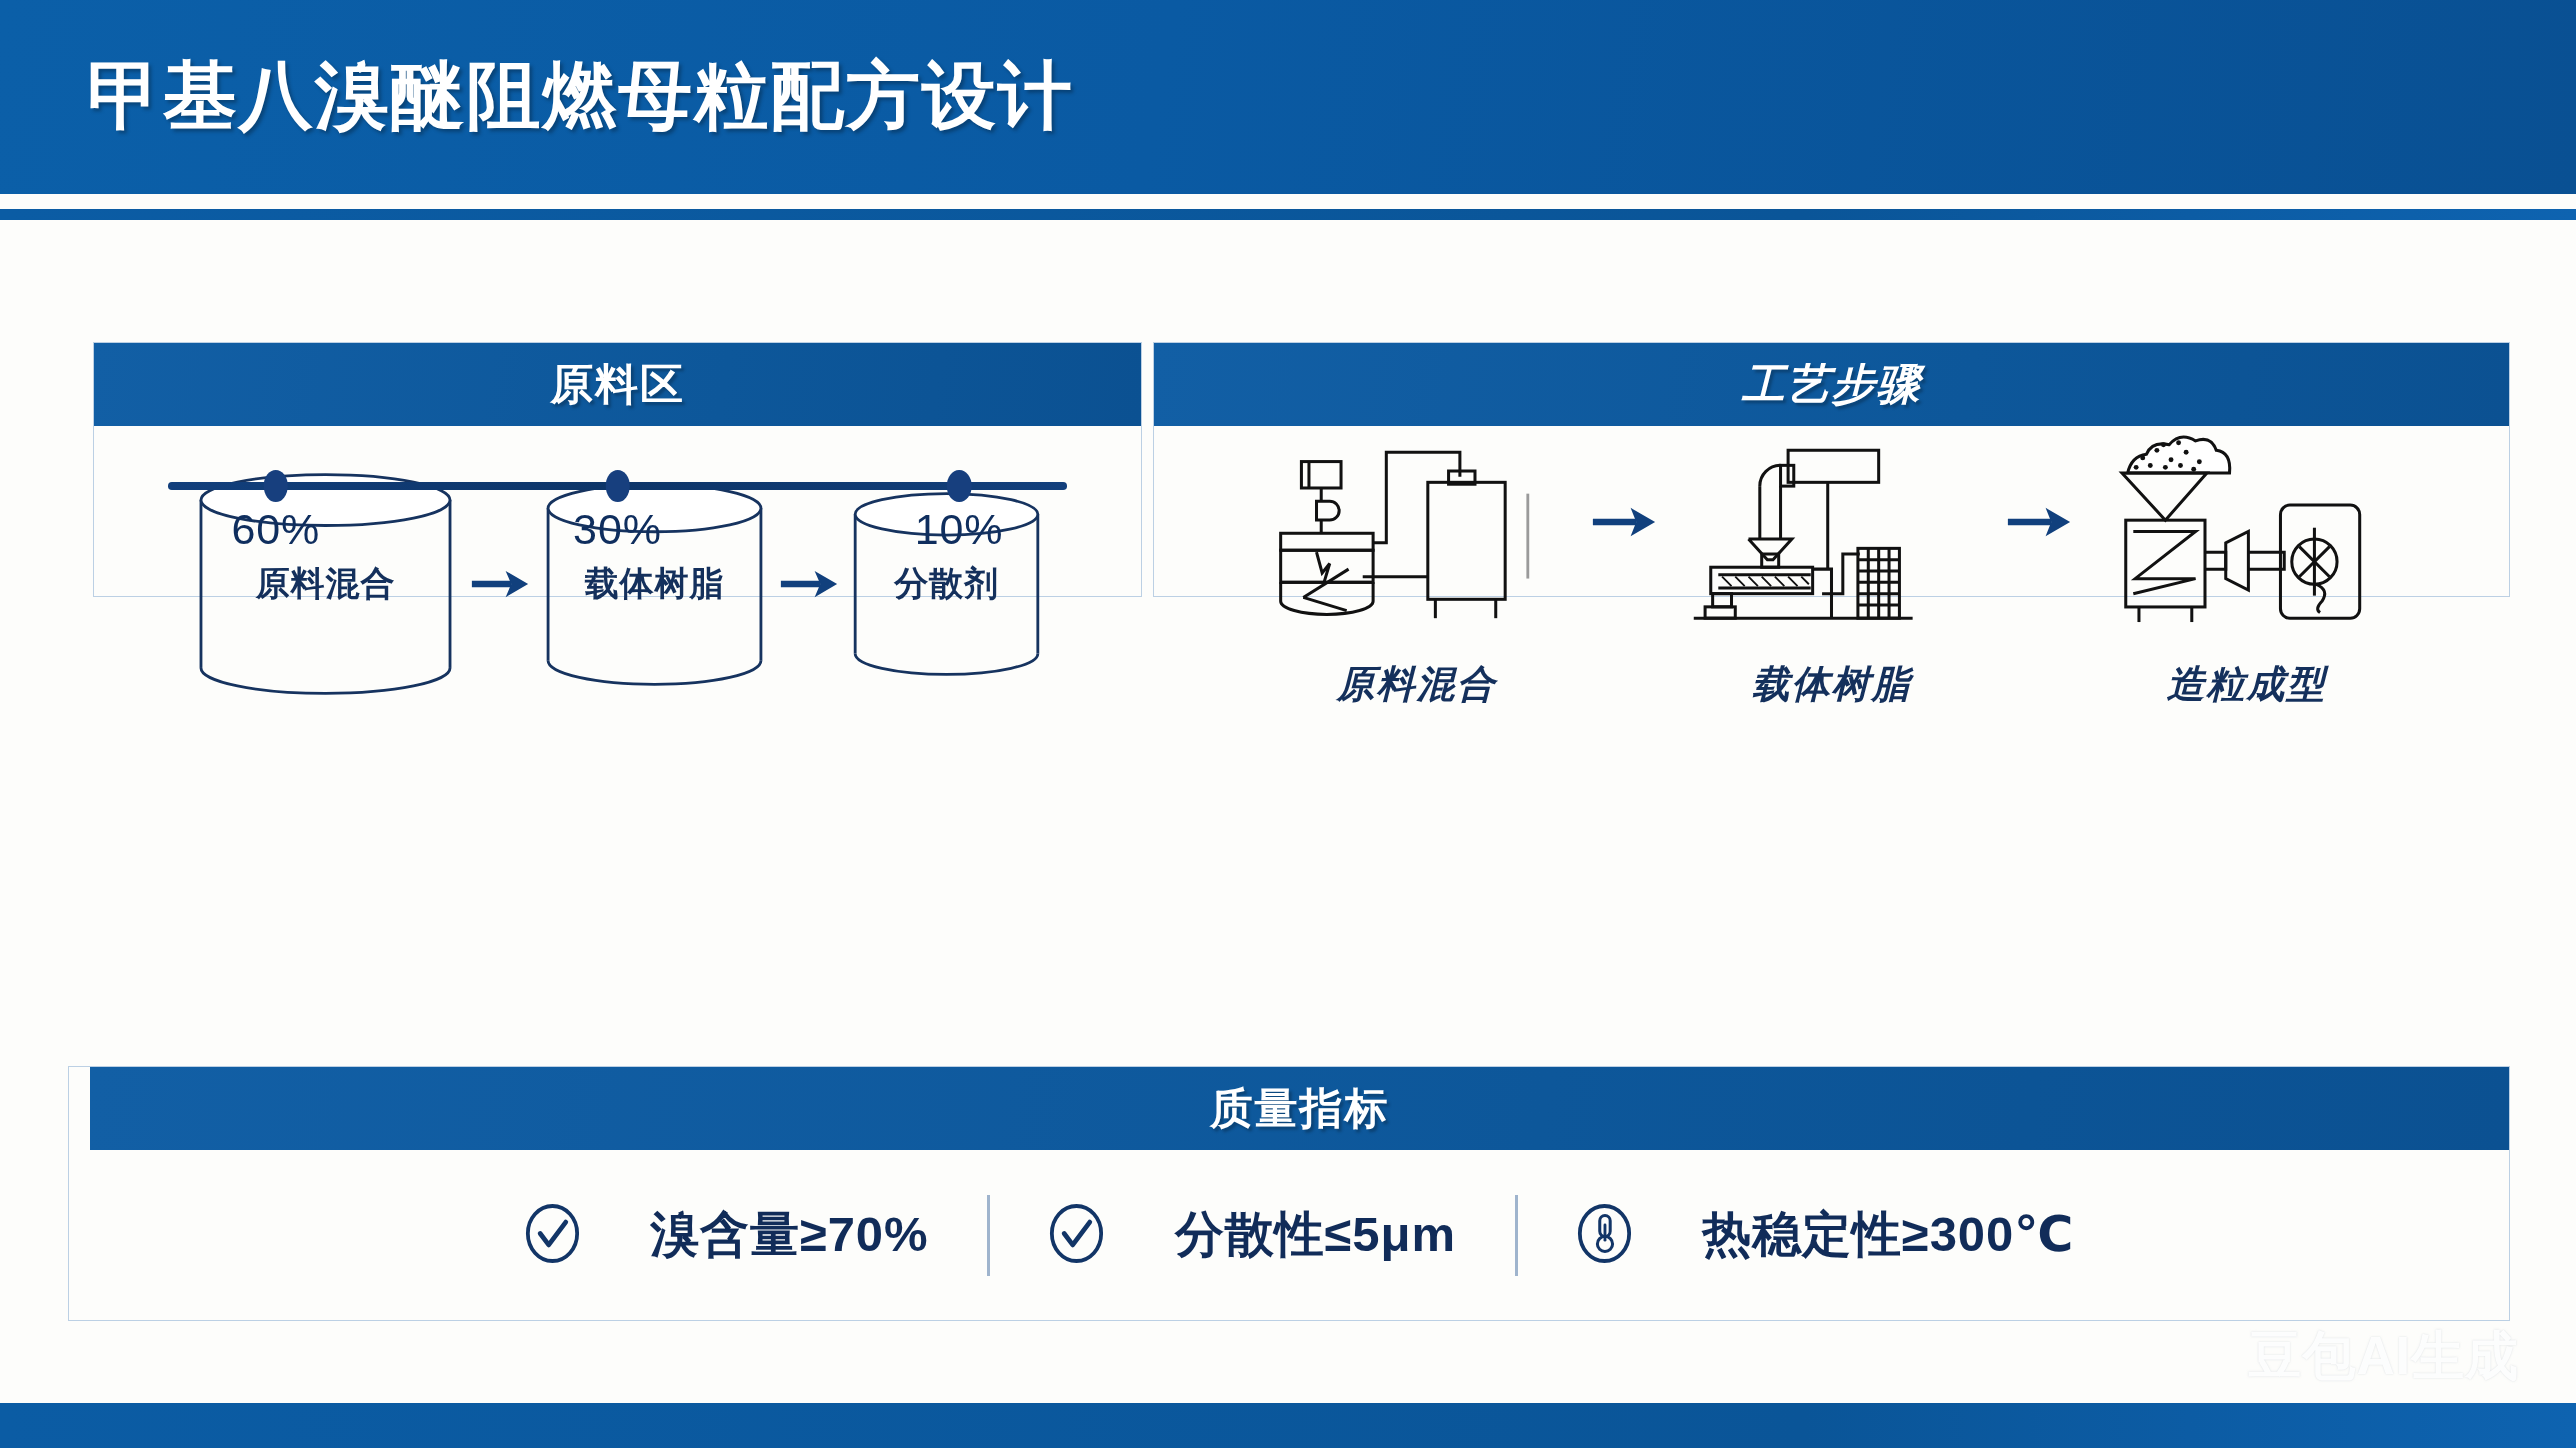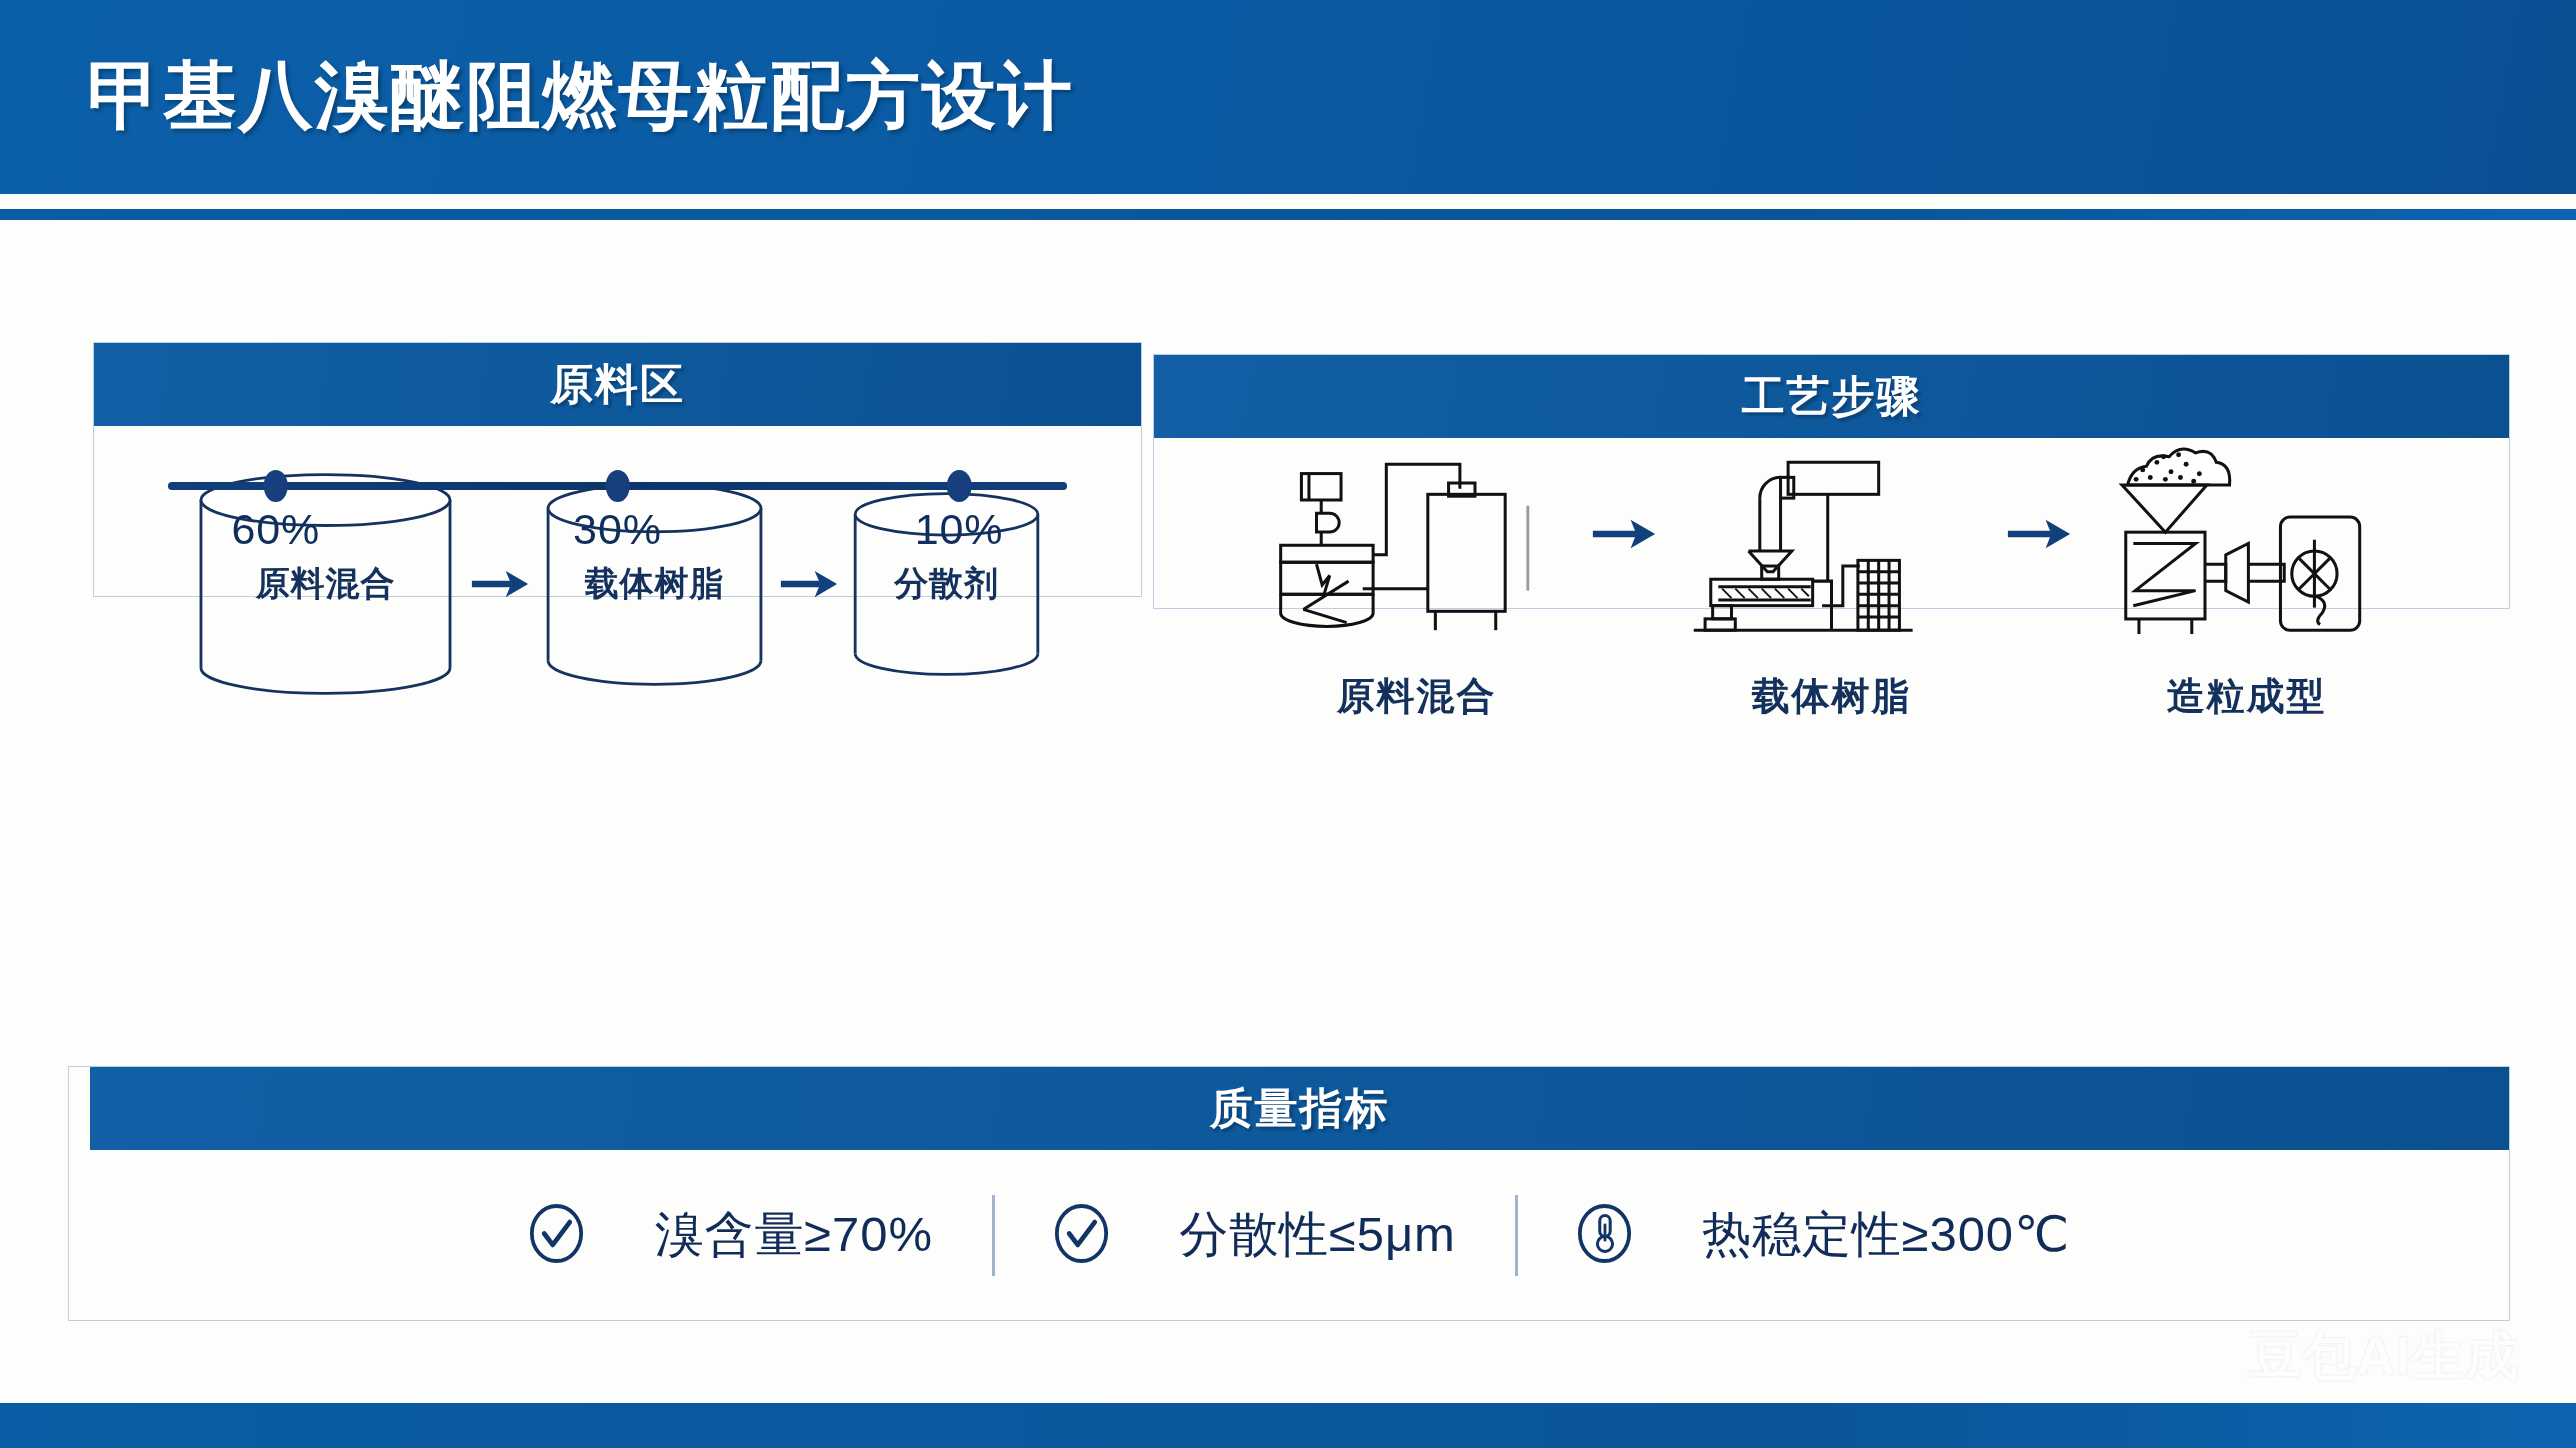--- a/index.html
+++ b/index.html
@@ -145,22 +145,22 @@
     position: absolute;
     transform: translateX(-50%);
     font-size: 43px;
     font-weight: normal;
     color: #0f2e5e;
     letter-spacing: 0.9px;
   }
 
   
   .process-panel {
-    position: absolute; left: 1153px; top: 354px;
-    width: 1357px; height: 255px;
+    position: absolute; left: 1153px; top: 342px;
+    width: 1357px; height: 255px; font-style: italic;
   }
   .proc-body {
     position: relative;
     height: calc(100% - 83px);
     display: flex;
     align-items: flex-start;
     justify-content: center;
   }
   .proc-step {
     position: relative;
@@ -195,21 +195,21 @@
     height: calc(100% - 83px);
     display: flex; align-items: center; justify-content: center;
   }
   .qual-item {
     display: flex; align-items: center; justify-content: center;
     gap: 22.6px;
     padding: 0 59px;
   }
   .qual-text {
     font-size: 49px;
-    font-weight: normal;
+    font-weight: bold;
     color: #112c59;
     letter-spacing: 0.9px;
     white-space: nowrap;
     margin-left: 48px;
   }
   .qual-sep {
     width: 2.8px; height: 81px;
     background: #9fb4cd;
   }
   .qual-icon { display: block; }

